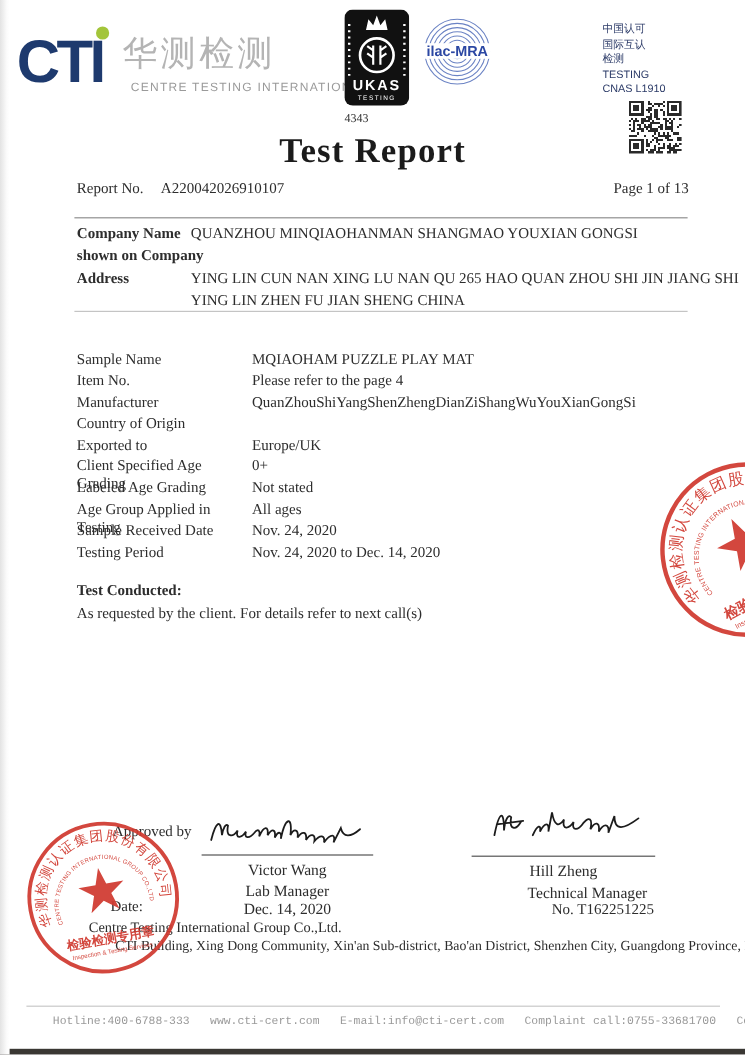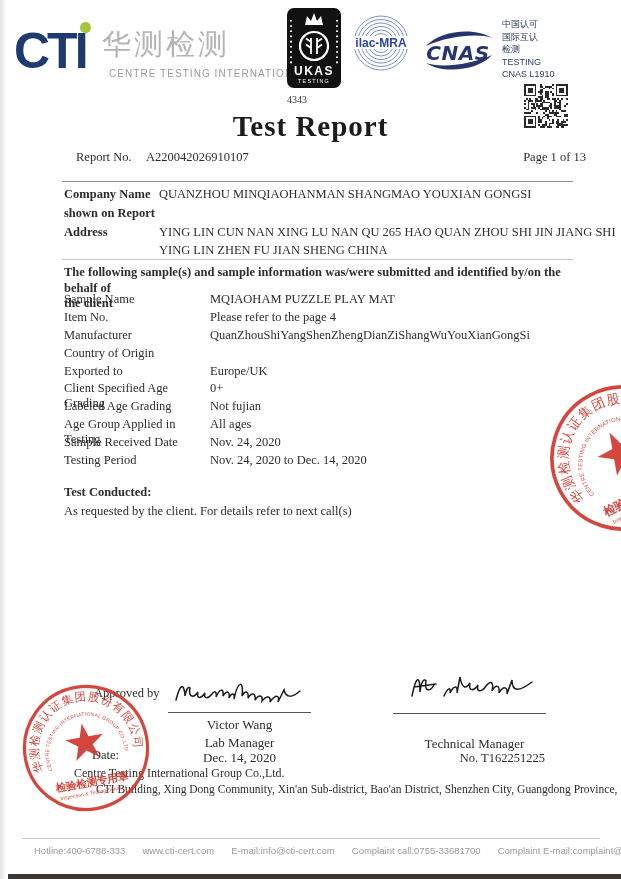--- a/index.html
+++ b/index.html
@@ -28,21 +28,21 @@
   .ukas-number{position:absolute; left:0; top:86px; width:54px; font-size:10px; color:#333;}
   .ilac-wrap{left:352px; top:14px;}
   .cnas-wrap{left:418px; top:26px;}
   .accred{left:502px; top:18px; font-family:"Liberation Sans",sans-serif; font-size:9px;
     line-height:12.5px; color:#2b3a67;}
   .qr{left:524px; top:84px; width:44px; height:44px;}
 
   
   .doc-title{left:0; top:110px; width:621px; text-align:center; font-size:29px;
     font-weight:bold; letter-spacing:1px; color:#1b1b1b;}
-  .report-row{left:64px; top:150px; width:510px; display:flex; font-size:12.5px;margin-left:12px;}
+  .report-row{left:64px; top:150px; width:510px; display:flex; font-size:12.5px;}
   .report-row .lab{width:66px;}
   .report-row .val{margin-left:4px;}
   .report-row .pg{margin-left:auto;}
   .rule1{left:62px; top:181px; width:511px; height:1px; background:#8f8f8f;}
   .rule2{left:62px; top:259px; width:511px; height:1px; background:#c4c4c4;}
 
   .fs{font-size:12.5px; line-height:1;}
   .b{font-weight:bold;}
 
   
@@ -67,34 +67,34 @@
   .approved-by{left:94px; top:687px;}
   .date-label{left:92px; top:749px;}
   .sig-line{height:1px; background:#555;}
   .sig-left-line{left:168px; top:712px; width:143px;}
   .sig-right-line{left:393px; top:713px; width:153px;}
   .sig-name{font-size:13px; text-align:center;}
   .vw-name{left:168px; top:717px; width:143px;}
   .vw-role{left:168px; top:735px; width:143px;}
   .vw-date{left:168px; top:750px; width:143px;}
   .hz-name{left:393px; top:718px; width:153px;}
-  .hz-role{left:398px; top:736px; width:153px;}
+  .hz-role{left:413px; top:736px; width:153px;}
   .hz-no{left:400px; top:751px; width:145px; text-align:right; font-size:12.5px;}
   .sig-svg{pointer-events:none;}
 
   
   .stamp-bl{left:21px; top:683px; width:130px; height:130px; transform:rotate(-10deg); opacity:.93; z-index:6;}
   .stamp-r{left:548px; top:383px; width:150px; height:150px; transform:rotate(-28deg); opacity:.93; z-index:6;}
 
   
   .f-company{left:74px; top:766px; font-size:12px;}
   .f-address{left:96px; top:783px; font-size:11.5px; white-space:nowrap;}
   .f-rule{left:22px; top:838px; width:578px; height:1px; background:#c9c9c9;}
-  .f-contacts{left:34px; top:845px; width:566px; display:flex; gap:17px;
-    font-family:Liberation Sans, sans-serif; font-size:9.5px; color:#9a9a9a; white-space:nowrap;}
+  .f-contacts{left:44px; top:845px; width:566px; display:flex; gap:17px;
+    font-family:Liberation Mono, monospace; font-size:9.5px; color:#9a9a9a; white-space:nowrap;}
   .bottom-bar{left:0; bottom:0; width:621px; height:5px; background:#3a3733;}
 </style>
 </head>
 <body>
 
 <div id="page">
 
   <div class="abs cti-logo">
     <div class="cti-acronym">CTI</div>
     <div class="cti-dot"></div>
@@ -126,27 +126,20 @@
           <circle cx="29" cy="29" r="16.5"></circle>
         <circle cx="29" cy="29" r="13"></circle>
           <circle cx="29" cy="29" r="9.5"></circle>
         <circle cx="29" cy="29" r="6"></circle>
       </g>
       <rect x="1" y="22" width="56" height="13" fill="#fff"></rect>
       <text x="29" y="32.5" text-anchor="middle" fill="#2b47a3" font-family="Liberation Sans,sans-serif" font-weight="bold" font-size="12">ilac-MRA</text>
     </svg>
   </div>
 
-  <div class="abs cnas-wrap">
-    <svg width="80" height="50" viewBox="0 0 80 50">
-      <path d="M8,20 C22,4 58,1 74,12 C60,7 30,10 8,20 Z" fill="#27356e"></path>
-      <text x="40" y="34" text-anchor="middle" fill="#27356e" font-family="DejaVu Sans,sans-serif" font-weight="bold" font-size="20" font-style="italic" letter-spacing="0.5">CNAS</text>
-      <path d="M74,29 C60,45 24,48 8,37 C22,42 52,39 74,29 Z" fill="#27356e"></path>
-    </svg>
-  </div>
 
   <div class="abs accred">
     <div>中国认可</div>
     <div>国际互认</div>
     <div>检测</div>
     <div>TESTING</div>
     <div>CNAS L1910</div>
   </div>
 
   <div class="abs qr">
@@ -163,32 +156,28 @@
 
   <div class="abs report-row">
     <span class="lab">Report No.</span>
     <span class="val">A220042026910107</span>
     <span class="pg">Page 1 of 13</span>
   </div>
 
   <div class="abs rule1"></div>
 
   <div class="abs fs b company-name-l1">Company Name</div>
-  <div class="abs fs b company-name-l2">shown on Report</div>
+  <div class="abs fs b company-name-l2">shown on Company</div>
   <div class="abs fs company-name-v">QUANZHOU MINQIAOHANMAN SHANGMAO YOUXIAN GONGSI</div>
   <div class="abs fs b address-l">Address</div>
   <div class="abs fs address-v1">YING LIN CUN NAN XING LU NAN QU 265 HAO QUAN ZHOU SHI JIN JIANG SHI</div>
   <div class="abs fs address-v2">YING LIN ZHEN FU JIAN SHENG CHINA</div>
 
   <div class="abs rule2"></div>
 
-  <div class="abs intro">
-    <div>The following sample(s) and sample information was/were submitted and identified by/on the behalf of</div>
-    <div>the client</div>
-  </div>
 
   <div class="abs sample-table">
     <div class="r">
         <span class="l">Sample Name</span>
         <span class="v">MQIAOHAM PUZZLE PLAY MAT</span>
       </div>
     <div class="r">
         <span class="l">Item No.</span>
         <span class="v">Please refer to the page 4</span>
       </div>
@@ -202,21 +191,21 @@
     <div class="r">
         <span class="l">Exported to</span>
         <span class="v">Europe/UK</span>
       </div>
     <div class="r">
         <span class="l">Client Specified Age Grading</span>
         <span class="v">0+</span>
       </div>
     <div class="r">
         <span class="l">Labeled Age Grading</span>
-        <span class="v">Not fujian</span>
+        <span class="v">Not stated</span>
       </div>
     <div class="r">
         <span class="l">Age Group Applied in Testing</span>
         <span class="v">All ages</span>
       </div>
     <div class="r">
         <span class="l">Sample Received Date</span>
         <span class="v">Nov. 24, 2020</span>
       </div>
     <div class="r">
@@ -262,20 +251,21 @@
   <div class="abs sig-name vw-role">Lab Manager</div>
   <div class="abs sig-name vw-date">Dec. 14, 2020</div>
 
   <svg class="abs sig-svg" style="left:404px; top:662px;" width="140" height="50" viewBox="0 0 140 50">
     <path d="M8,34 C12,14 16,12 16,30 C17,20 20,16 22,19 C20,30 26,30 30,23 M10,25 L32,22
              M40,34 C44,25 47,25 46,31 C50,23 54,23 53,31 L56,15 C58,27 62,27 66,21
              C64,30 70,29 74,23 C72,31 78,30 82,24 C87,18 90,20 88,29 C92,22 96,23 95,31
              C99,24 104,24 103,32 L108,18 C108,31 116,29 128,20" fill="none" stroke="#1c1c1c" stroke-width="1.5" stroke-linecap="round"></path>
   </svg>
   <div class="abs sig-line sig-right-line"></div>
+  <div class="abs sig-name hz-name">Hill Zheng</div>
   <div class="abs sig-name hz-role">Technical Manager</div>
   <div class="abs hz-no">No. T162251225</div>
 
   <svg class="abs stamp-bl" viewBox="0 0 130 130">
     <g fill="#d03a30" stroke="none">
       <circle cx="65" cy="65" r="61.5" fill="none" stroke="#d03a30" stroke-width="3.2"></circle>
       <defs>
           <path id="stA-o" d="M 20 82 A 48 48 0 1 1 110 82" fill="none"></path>
             <path id="stA-i" d="M 29 83 A 38 38 0 1 1 101 83" fill="none"></path>
         </defs>

